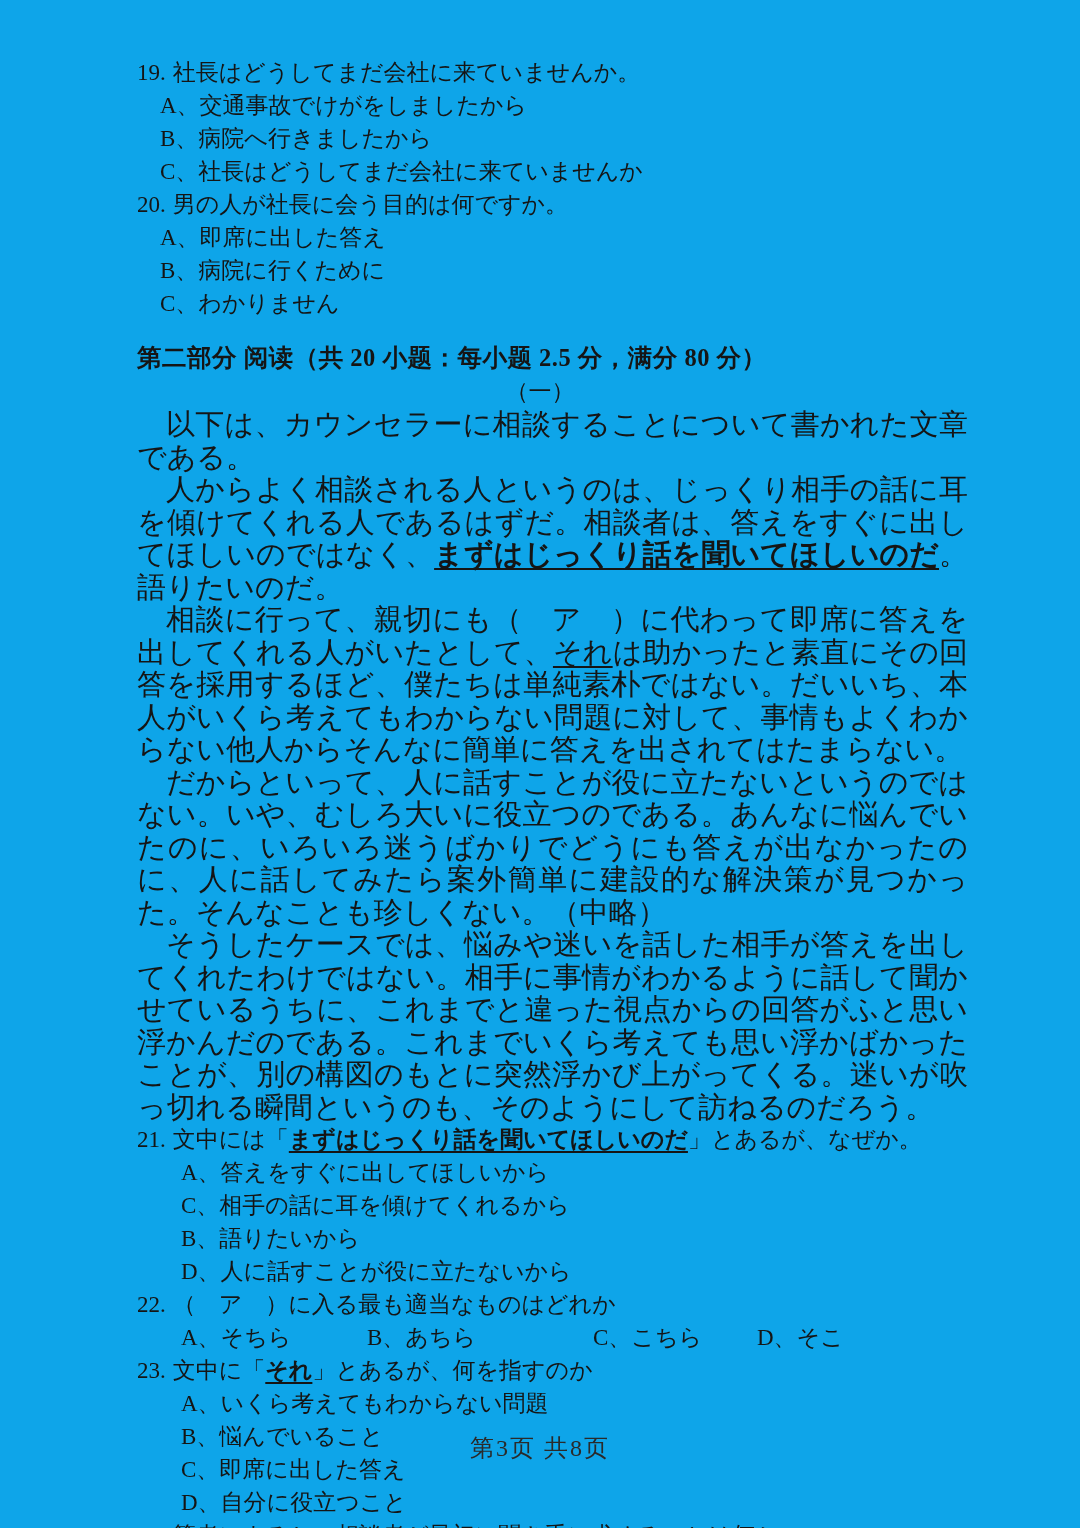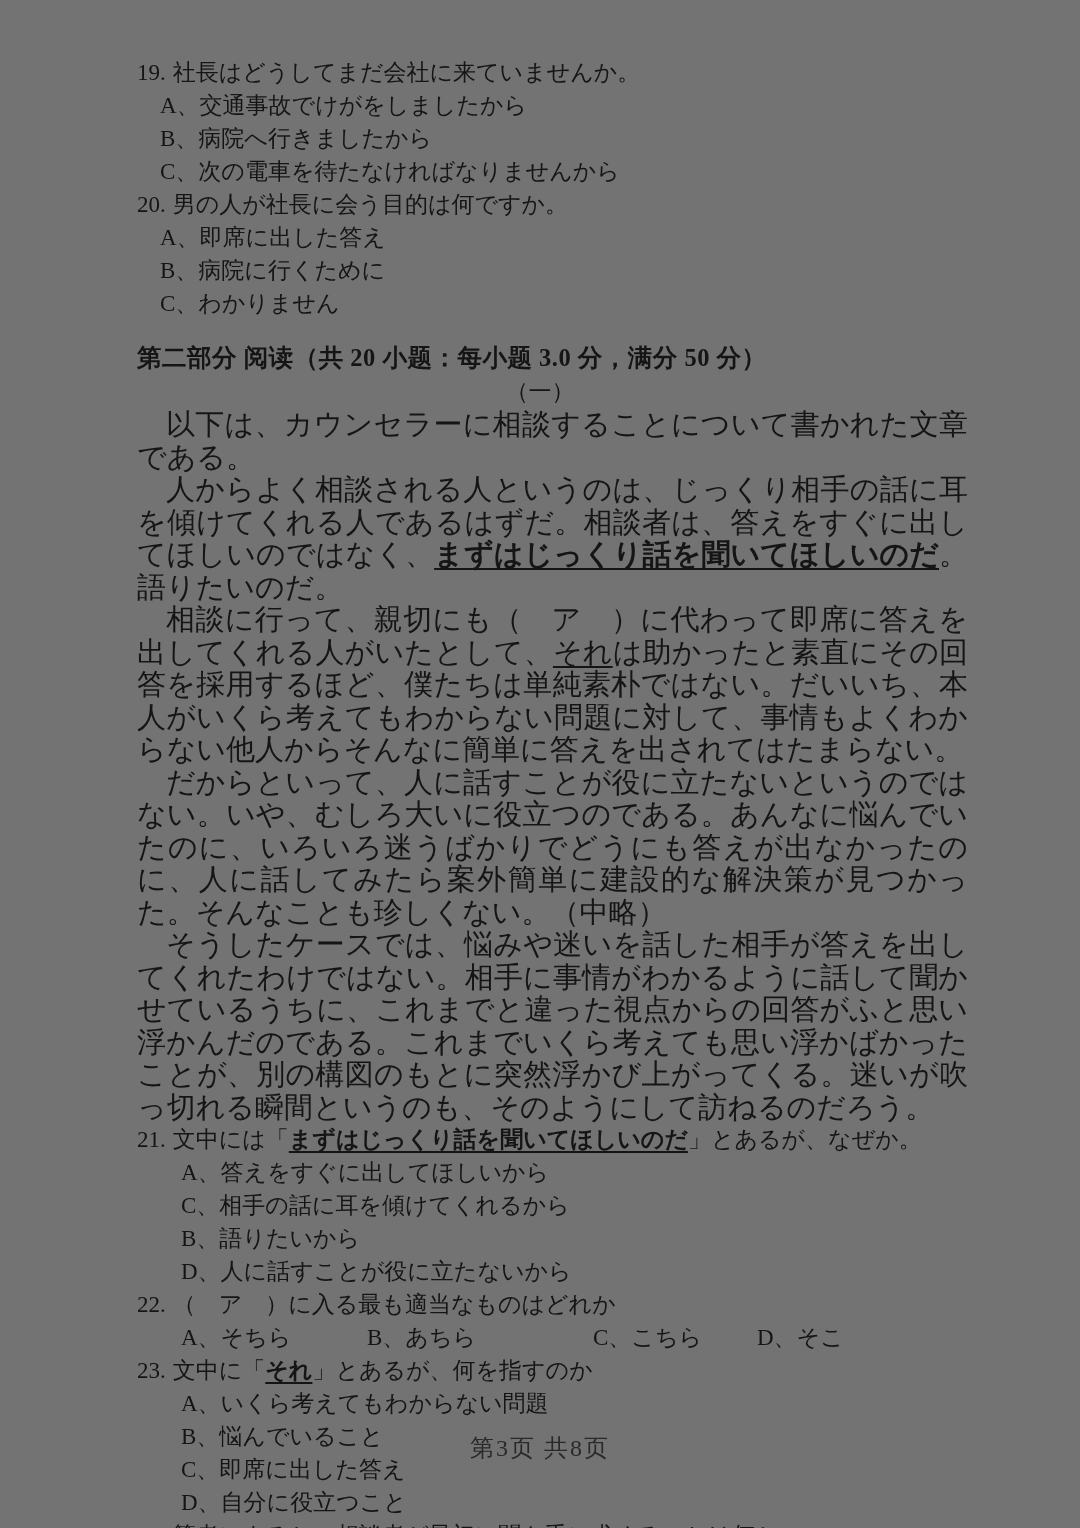--- a/index.html
+++ b/index.html
@@ -1,21 +1,21 @@
 <!DOCTYPE html>
 <html><head>
 <meta charset="utf-8">
 <style>
   html, body { margin: 0; padding: 0; background: #ffffff; }
   .page {
     position: relative;
     width: 1080px;
     height: 1528px;
     margin: 0 auto;
-    background: #737373;
+    background: #0ea5e9;
     color: #151515;
     font-family: "Liberation Serif", "DejaVu Serif", serif;
     box-sizing: border-box;
     padding: 56px 112px 0 137px;
     overflow: hidden;
   }
   
   .question { font-size: 23px; }
   .q-stem { line-height: 33px; white-space: nowrap; }
   .q-num { display: inline-block; margin-right: 7px; }
@@ -68,37 +68,37 @@
 <div class="page">
 
   <section id="listening">
   <div class="question">
     <div class="q-stem"><span class="q-num">19.</span><span class="q-text"><span>社長はどうしてまだ会社に来ていませんか。</span></span></div>
     <div class="q-options">
   <div class="option">A、交通事故でけがをしましたから</div>
 
   <div class="option">B、病院へ行きましたから</div>
 
-  <div class="option">C、次の電車を待たなければなりませんから</div>
+  <div class="option">C、社長はどうしてまだ会社に来ていませんか</div>
 </div>
   </div>
 
   <div class="question">
     <div class="q-stem"><span class="q-num">20.</span><span class="q-text"><span>男の人が社長に会う目的は何ですか。</span></span></div>
     <div class="q-options">
   <div class="option">A、即席に出した答え</div>
 
   <div class="option">B、病院に行くために</div>
 
   <div class="option">C、わかりません</div>
 </div>
   </div>
 </section>
 
-  <h2 class="section-title">第二部分 阅读（共 20 小题：每小题 3.0 分，满分 50 分）</h2>
+  <h2 class="section-title">第二部分 阅读（共 20 小题：每小题 2.5 分，满分 80 分）</h2>
 
   <div class="passage-label">（一）</div>
 
   <section id="passage">
       <p class="para"><span>以下は、カウンセラーに相談することについて書かれた文章である。</span></p>
       <p class="para"><span>人からよく相談される人というのは、じっくり相手の話に耳を傾けてくれる人であるはずだ。相談者は、答えをすぐに出してほしいのではなく、</span><span class="b u">まずはじっくり話を聞いてほしいのだ</span><span>。語りたいのだ。</span></p>
       <p class="para"><span>相談に行って、親切にも（　ア　）に代わって即席に答えを出してくれる人がいたとして、</span><span class="u">それ</span><span>は助かったと素直にその回答を採用するほど、僕たちは単純素朴ではない。だいいち、本人がいくら考えてもわからない問題に対して、事情もよくわからない他人からそんなに簡単に答えを出されてはたまらない。</span></p>
       <p class="para"><span>だからといって、人に話すことが役に立たないというのではない。いや、むしろ大いに役立つのである。あんなに悩んでいたのに、いろいろ迷うばかりでどうにも答えが出なかったのに、人に話してみたら案外簡単に建設的な解決策が見つかった。そんなことも珍しくない。（中略）</span></p>
       <p class="para"><span>そうしたケースでは、悩みや迷いを話した相手が答えを出してくれたわけではない。相手に事情がわかるように話して聞かせているうちに、これまでと違った視点からの回答がふと思い浮かんだのである。これまでいくら考えても思い浮かばかったことが、別の構図のもとに突然浮かび上がってくる。迷いが吹っ切れる瞬間というのも、そのようにして訪ねるのだろう。</span></p>
     </section>

